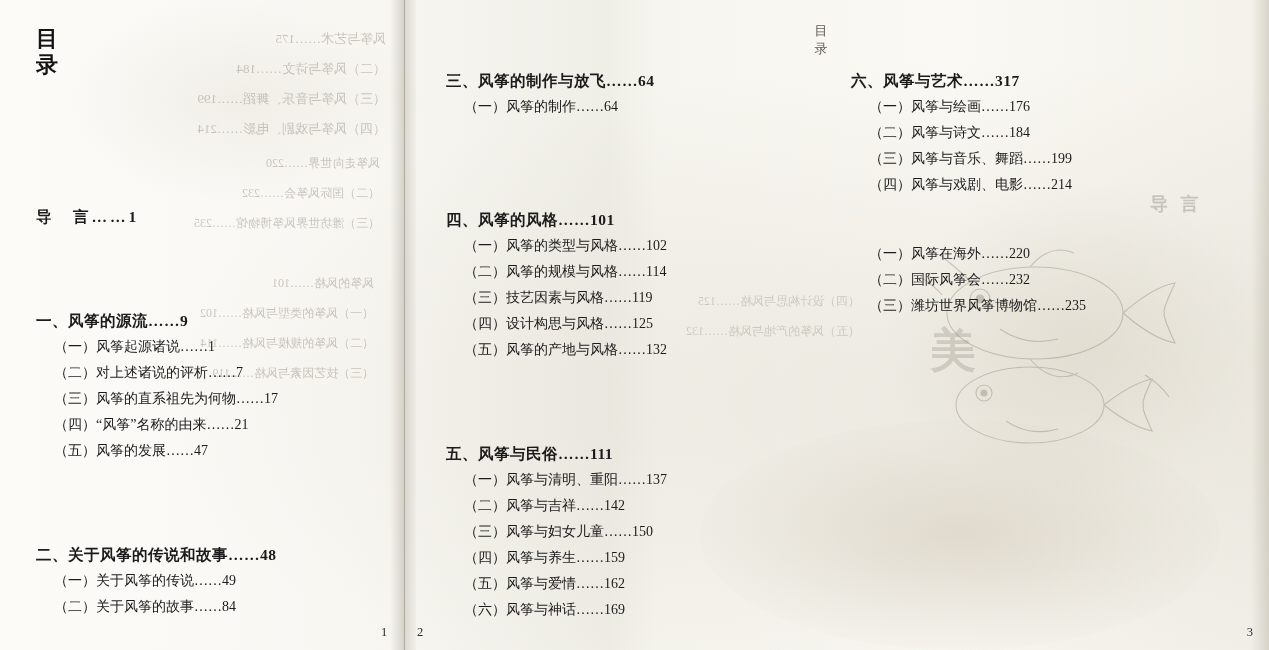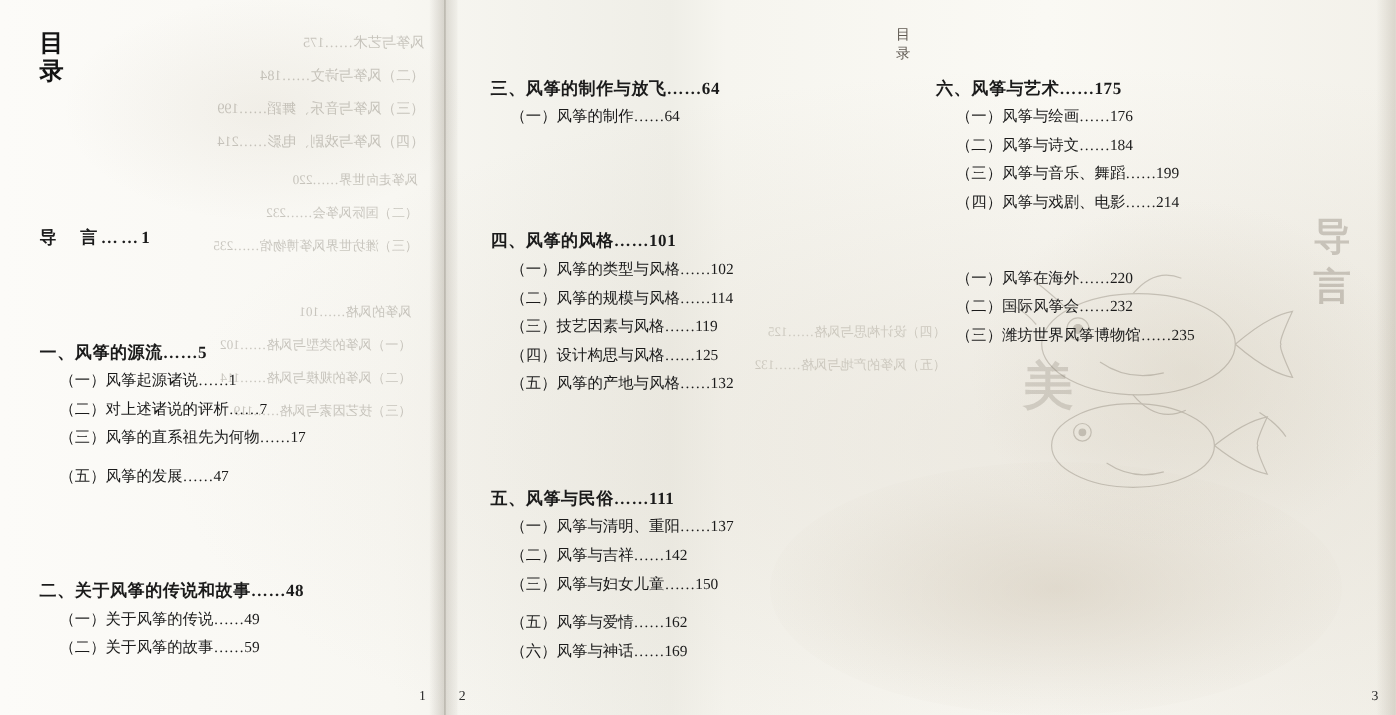--- a/index.html
+++ b/index.html
@@ -184,21 +184,21 @@
 <span>（三）潍坊世界风筝博物馆……235</span></div>
 
   <div class="bleed small" style="left:44px; top:268px; width:330px;"><span>风筝的风格……101</span>
 <span>（一）风筝的类型与风格……102</span>
 <span>（二）风筝的规模与风格……114</span>
 <span>（三）技艺因素与风格……119</span></div>
 
   <div class="bleed small" style="left:560px; top:286px; width:300px; color:rgba(95,86,72,0.24);"><span>（四）设计构思与风格……125</span>
 <span>（五）风筝的产地与风格……132</span></div>
 
-  <div class="ghost-char" style="left:1150px; top:192px; font-size:34px; font-weight:bold; letter-spacing:4px;margin-left:44px;"><span>导 言</span></div>
+  <div class="ghost-char" style="left:1150px; top:192px; font-size:18px; font-weight:bold; letter-spacing:4px;"><span>导 言</span></div>
   <div class="ghost-char" style="left:930px; top:320px; font-size:46px; font-weight:bold; color:rgba(110,100,85,0.22);">美</div>
 
   <div class="ghost-art">
     <svg width="330" height="240" viewBox="0 0 330 240" fill="none" stroke="#6d6456" stroke-width="1.1">
       <ellipse cx="155" cy="88" rx="88" ry="46"></ellipse>
       <path d="M243 88 q30 -26 52 -30 q-14 30 -10 30 q-4 0 10 30 q-22 -4 -52 -30"></path>
       <circle cx="100" cy="74" r="10"></circle>
       <circle cx="100" cy="74" r="4" fill="#6d6456"></circle>
       <path d="M120 104 q26 18 58 10"></path>
       <path d="M150 42 q20 -24 44 -14"></path>
@@ -220,37 +220,38 @@
 
   <div class="vmark">目<br>录</div>
 
   <div class="col col1">
     <div class="toc-title">目<br>录</div>
 
     <div class="list" style="top:208px;">
       <div class="entry lead">导　言……1</div>
       <div class="sp-lg"></div>
       <div class="sp-md"></div>
-      <div class="entry h1">一、风筝的源流……5</div>
+      <div class="entry h1">一、风筝的源流……9</div>
       <div class="sp-sm"></div>
       <div class="entry sub">（一）风筝起源诸说……1</div>
       <div class="sp-sm"></div>
       <div class="entry sub">（二）对上述诸说的评析……7</div>
       <div class="sp-sm"></div>
       <div class="entry sub">（三）风筝的直系祖先为何物……17</div>
       <div class="sp-sm"></div>
+      <div class="entry sub">（四）“风筝”名称的由来……21</div>
       <div class="sp-sm"></div>
       <div class="entry sub">（五）风筝的发展……47</div>
       <div class="sp-lg"></div>
       <div class="sp-md"></div>
       <div class="entry h1">二、关于风筝的传说和故事……48</div>
       <div class="sp-sm"></div>
       <div class="entry sub">（一）关于风筝的传说……49</div>
       <div class="sp-sm"></div>
-      <div class="entry sub">（二）关于风筝的故事……59</div>
+      <div class="entry sub">（二）关于风筝的故事……84</div>
     </div>
   </div>
 
   <div class="col col2">
     <div class="list" style="top:28px;">
       <div class="entry h1">三、风筝的制作与放飞……64</div>
       <div class="sp-sm"></div>
       <div class="entry sub">（一）风筝的制作……64</div>
       <div class="sp-sm"></div>
       <div class="sp-lg"></div>
@@ -269,30 +270,31 @@
       <div class="sp-lg"></div>
       <div class="sp-md"></div>
       <div class="entry h1">五、风筝与民俗……111</div>
       <div class="sp-sm"></div>
       <div class="entry sub">（一）风筝与清明、重阳……137</div>
       <div class="sp-sm"></div>
       <div class="entry sub">（二）风筝与吉祥……142</div>
       <div class="sp-sm"></div>
       <div class="entry sub">（三）风筝与妇女儿童……150</div>
       <div class="sp-sm"></div>
+      <div class="entry sub">（四）风筝与养生……159</div>
       <div class="sp-sm"></div>
       <div class="entry sub">（五）风筝与爱情……162</div>
       <div class="sp-sm"></div>
       <div class="entry sub">（六）风筝与神话……169</div>
     </div>
   </div>
 
   <div class="col col3">
     <div class="list" style="top:28px;">
-      <div class="entry h1">六、风筝与艺术……175</div>
+      <div class="entry h1">六、风筝与艺术……317</div>
       <div class="sp-sm"></div>
       <div class="entry sub">（一）风筝与绘画……176</div>
       <div class="sp-sm"></div>
       <div class="entry sub">（二）风筝与诗文……184</div>
       <div class="sp-sm"></div>
       <div class="entry sub">（三）风筝与音乐、舞蹈……199</div>
       <div class="sp-sm"></div>
       <div class="entry sub">（四）风筝与戏剧、电影……214</div>
       <div class="sp-lg"></div>
       <div class="sp-md"></div>

